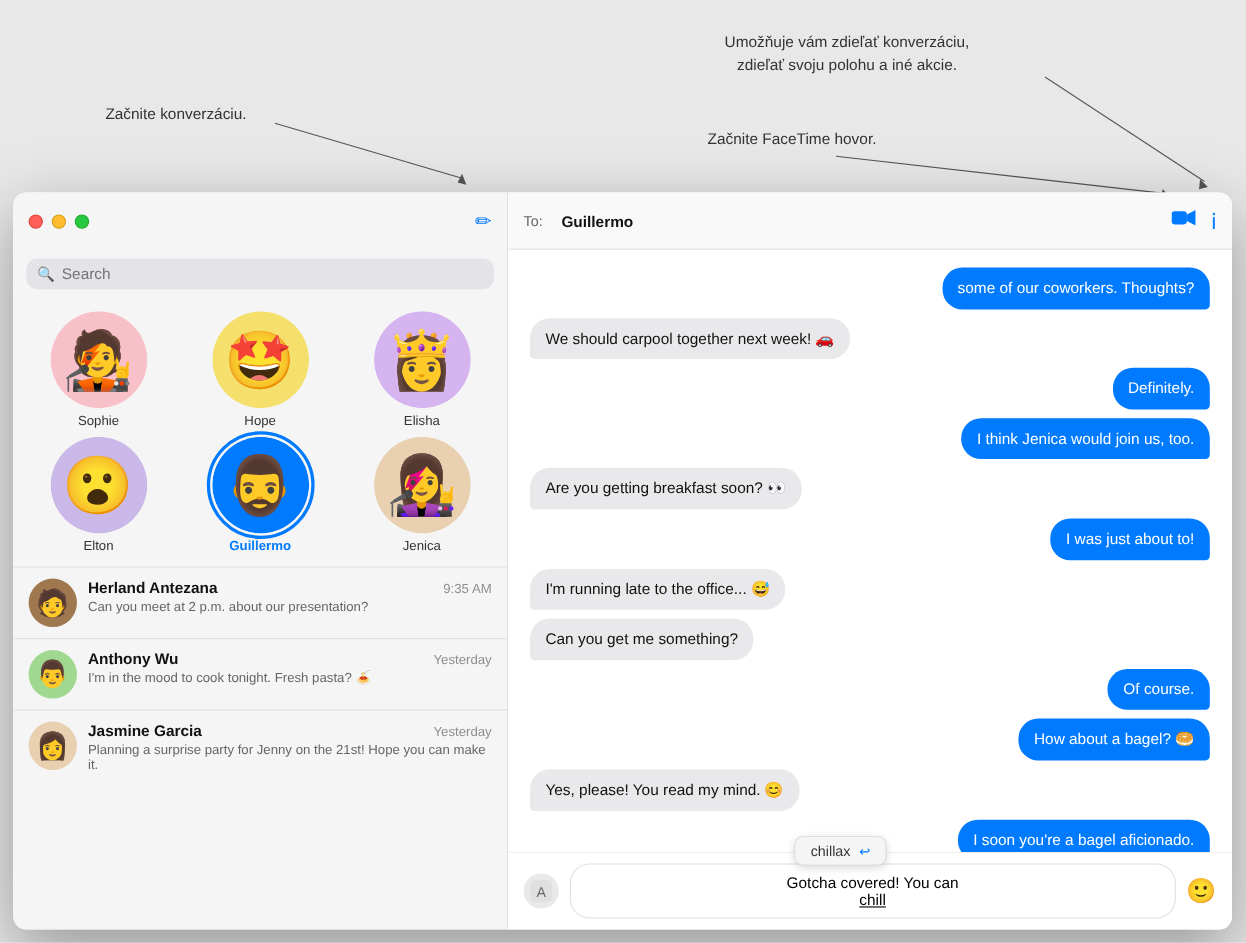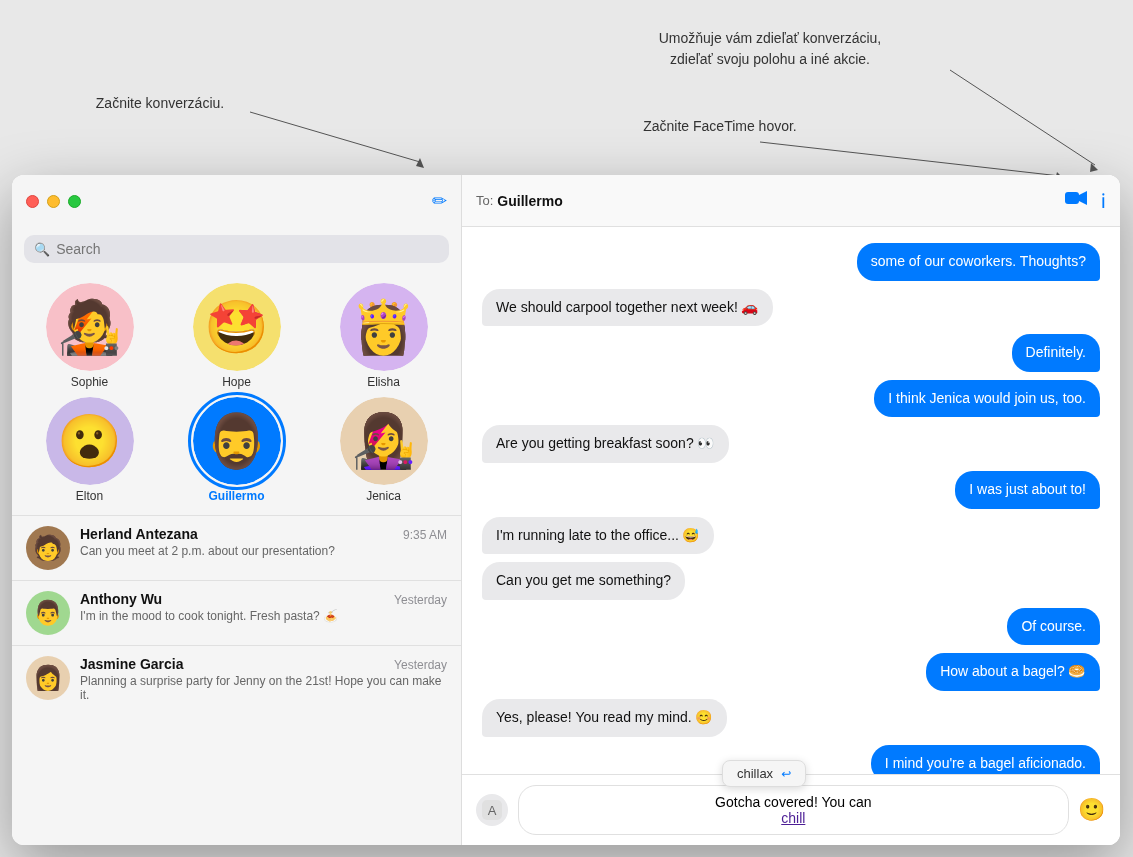--- a/index.html
+++ b/index.html
@@ -226,21 +226,21 @@
       display: flex;
       align-items: center;
       padding: 0 14px;
       border-bottom: 1px solid #e0e0e0;
       background: #f9f9f9;
     }
 
     .chat-to-label {
       font-size: 13px;
       color: #666;
-      margin-right: 4px;
+      margin-right: 17px;
     }
 
     .chat-recipient {
       font-size: 14px;
       font-weight: 600;
       color: #111;
       flex: 1;
     }
 
     .chat-header-actions {
@@ -564,37 +564,37 @@
 
       <div class="msg-row sent">
         <div class="msg-bubble msg-sent">How about a bagel? 🥯</div>
       </div>
 
       <div class="msg-row received">
         <div class="msg-bubble msg-received">Yes, please! You read my mind. 😊</div>
       </div>
 
       <div class="msg-row sent">
-        <div class="msg-bubble msg-sent">I mind you're a bagel aficionado.</div>
+        <div class="msg-bubble msg-sent">I soon you're a bagel aficionado.</div>
       </div>
 
       <div class="delivered-label">Delivered</div>
 
     </div>
 
     <div class="input-area">
       <div class="app-store-btn">
         <svg width="20" height="20" viewBox="0 0 20 20" fill="none" xmlns="http://www.w3.org/2000/svg">
           <rect width="20" height="20" rx="5" fill="#e0e0e0"></rect>
           <text x="10" y="15" text-anchor="middle" font-size="13" fill="#666" font-family="-apple-system,sans-serif">A</text>
         </svg>
       </div>
       <div class="msg-input" style="display:flex; align-items:center;flex-direction:column;">
         <span>Gotcha covered! You can </span>
-          <span style="color:#4c1d95; text-decoration:underline;">chill</span>
+          <span style="color:#000000; text-decoration:underline;">chill</span>
       </div>
       <span class="emoji-btn">🙂</span>
 
       <div class="autocorrect-popup">
         <span>chillax</span>
         <span class="autocorrect-undo">↩</span>
       </div>
     </div>
 
   </div>

